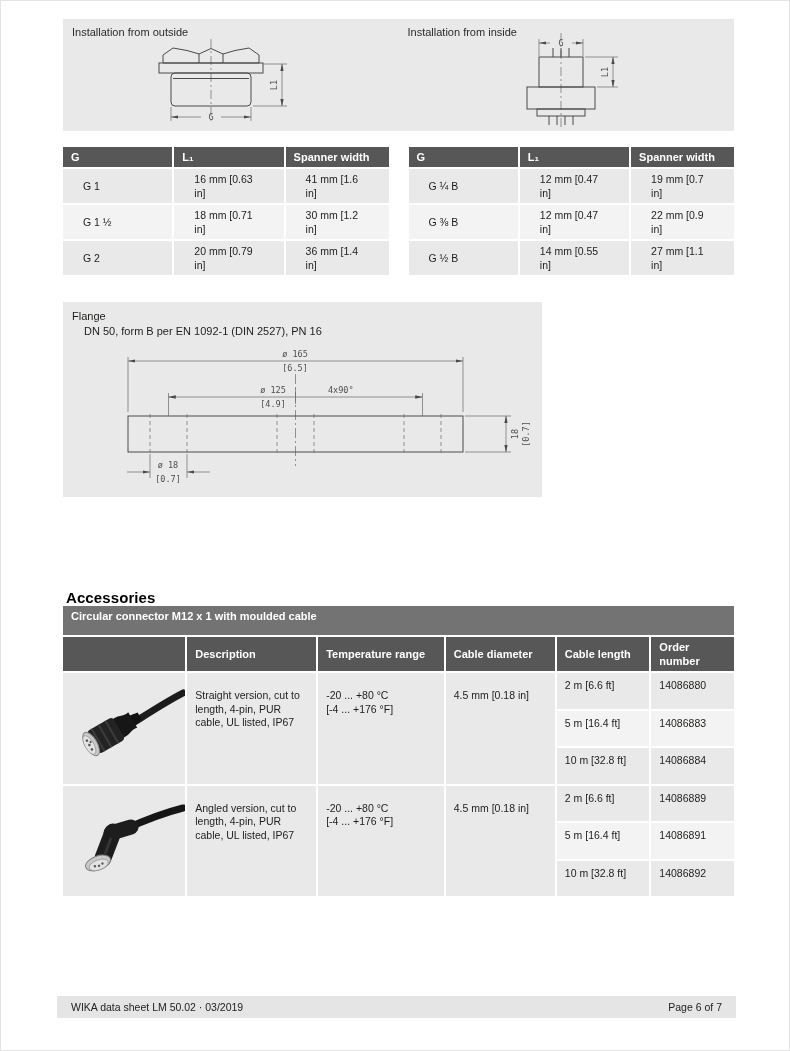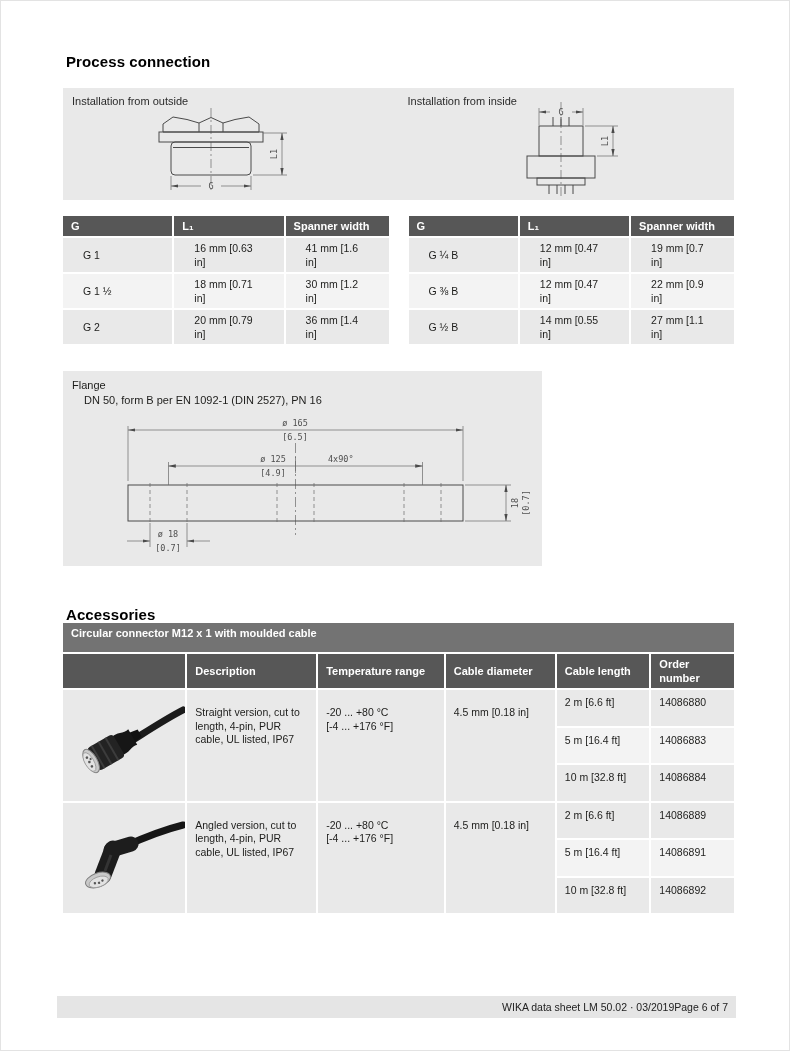--- a/index.html
+++ b/index.html
@@ -7,21 +7,21 @@
   body {
     width:790px; height:1051px; position:relative;
     font-family:"Liberation Sans","DejaVu Sans",sans-serif;
     color:#1d1d1b; overflow:hidden;
     border:1px solid #e3e3e3;
   }
   .content { position:absolute; left:62px; top:0; width:671px; }
 
   h1.section { font-size:15px; font-weight:bold; color:#000; margin-left:3px; letter-spacing:.1px; }
   .heading-process { margin-top:52px; }
-  .heading-accessories { margin-top:40px; }
+  .heading-accessories { margin-top:92px; }
 
   
   .panels { display:flex; margin-top:18px;align-items:center; }
   .panel { background:#e9e9e9; flex:1; height:112px; position:relative; }
   .panel-label { position:absolute; top:7px; left:9px; font-size:11px; color:#2b2b2b; }
   .panel svg.drawing { position:absolute; }
   svg text { font-family:"DejaVu Sans Mono","Liberation Mono",monospace; font-size:8.5px; fill:#4f4f4f; }
   .tech { stroke:#4a4a4a; fill:none; stroke-width:1; }
   .thin { stroke:#6a6a6a; fill:none; stroke-width:0.7; }
 
@@ -57,30 +57,29 @@
     padding:16px 8px; vertical-align:top;
   }
   table.acc td.pre { white-space:pre-line; }
   table.acc td.variant { height:27px; padding-top:6px; }
   table.acc td.variant.alt { background:#f3f3f3; }
   table.acc td.img-cell { padding:2px; text-align:center; vertical-align:middle; }
 
   
   .footer {
     position:absolute; left:56px; top:995px; width:679px; height:22px;
-    background:#e5e5e5; display:flex; justify-content:flex-end; align-items:center;
-    padding:0 8px; font-size:10.5px; color:#222;
+    background:#e5e5e5; display:flex; justify-content:space-between; align-items:center;
+    padding:0 14px; font-size:10.5px; color:#222;
   }
 </style>
 </head>
 <body>
 
 <div class="content">
 
-  <h1 class="section heading-process">Process connection</h1>
 
   <div class="panels">
     <div class="panel">
       <div class="panel-label">Installation from outside</div>
       <svg class="drawing" style="left:38px; top:16px;" width="230" height="94" viewBox="0 0 230 94">
         <defs>
           <marker id="ar-a" viewBox="0 0 10 6" refX="9.5" refY="3" markerWidth="11" markerHeight="7" orient="auto-start-reverse">
             <path d="M0,0.8 L10,3 L0,5.2 z" fill="#4a4a4a"></path>
           </marker>
         </defs>

